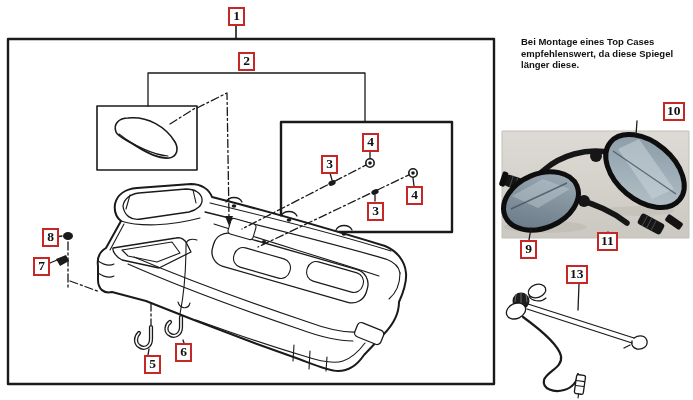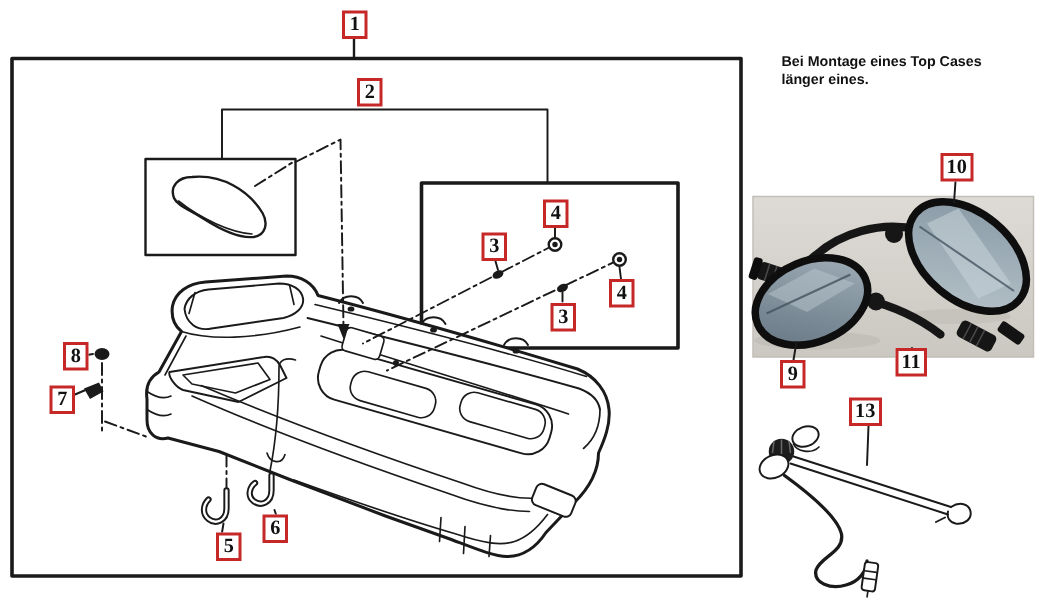--- a/index.html
+++ b/index.html
@@ -203,31 +203,32 @@
   <g>
     <path class="ln s13" d="M637,121 L636,135"></path>
     <path class="ln s13" d="M529,240 L531,228"></path>
     <path class="ln s13" d="M608,246 L608,232"></path>
     <path class="ln s13" d="M579,284 L578,310"></path>
   </g>
 </svg>
 
 <div class="note">
   <div>Bei Montage eines Top Cases</div>
-  <div>länger eines.</div>
+  <div>empfehlenswert, da diese Spiegel</div>
+  <div>länger diese.</div>
 </div>
 
 <div class="callout" style="left:228px;top:7px">1</div>
 <div class="callout" style="left:238px;top:52px">2</div>
 <div class="callout" style="left:321px;top:155px">3</div>
 <div class="callout" style="left:362px;top:133px">4</div>
 <div class="callout" style="left:367px;top:202px">3</div>
 <div class="callout" style="left:406px;top:186px">4</div>
 <div class="callout" style="left:144px;top:355px">5</div>
 <div class="callout" style="left:175px;top:343px">6</div>
 <div class="callout" style="left:33px;top:257px">7</div>
 <div class="callout" style="left:42px;top:228px">8</div>
 <div class="callout" style="left:520px;top:240px">9</div>
-<div class="callout" style="left:627px;top:102px">10</div>
+<div class="callout" style="left:663px;top:102px">10</div>
 <div class="callout" style="left:597px;top:232px">11</div>
 <div class="callout" style="left:566px;top:265px">13</div>
 
 </div>
 
 </body></html>

